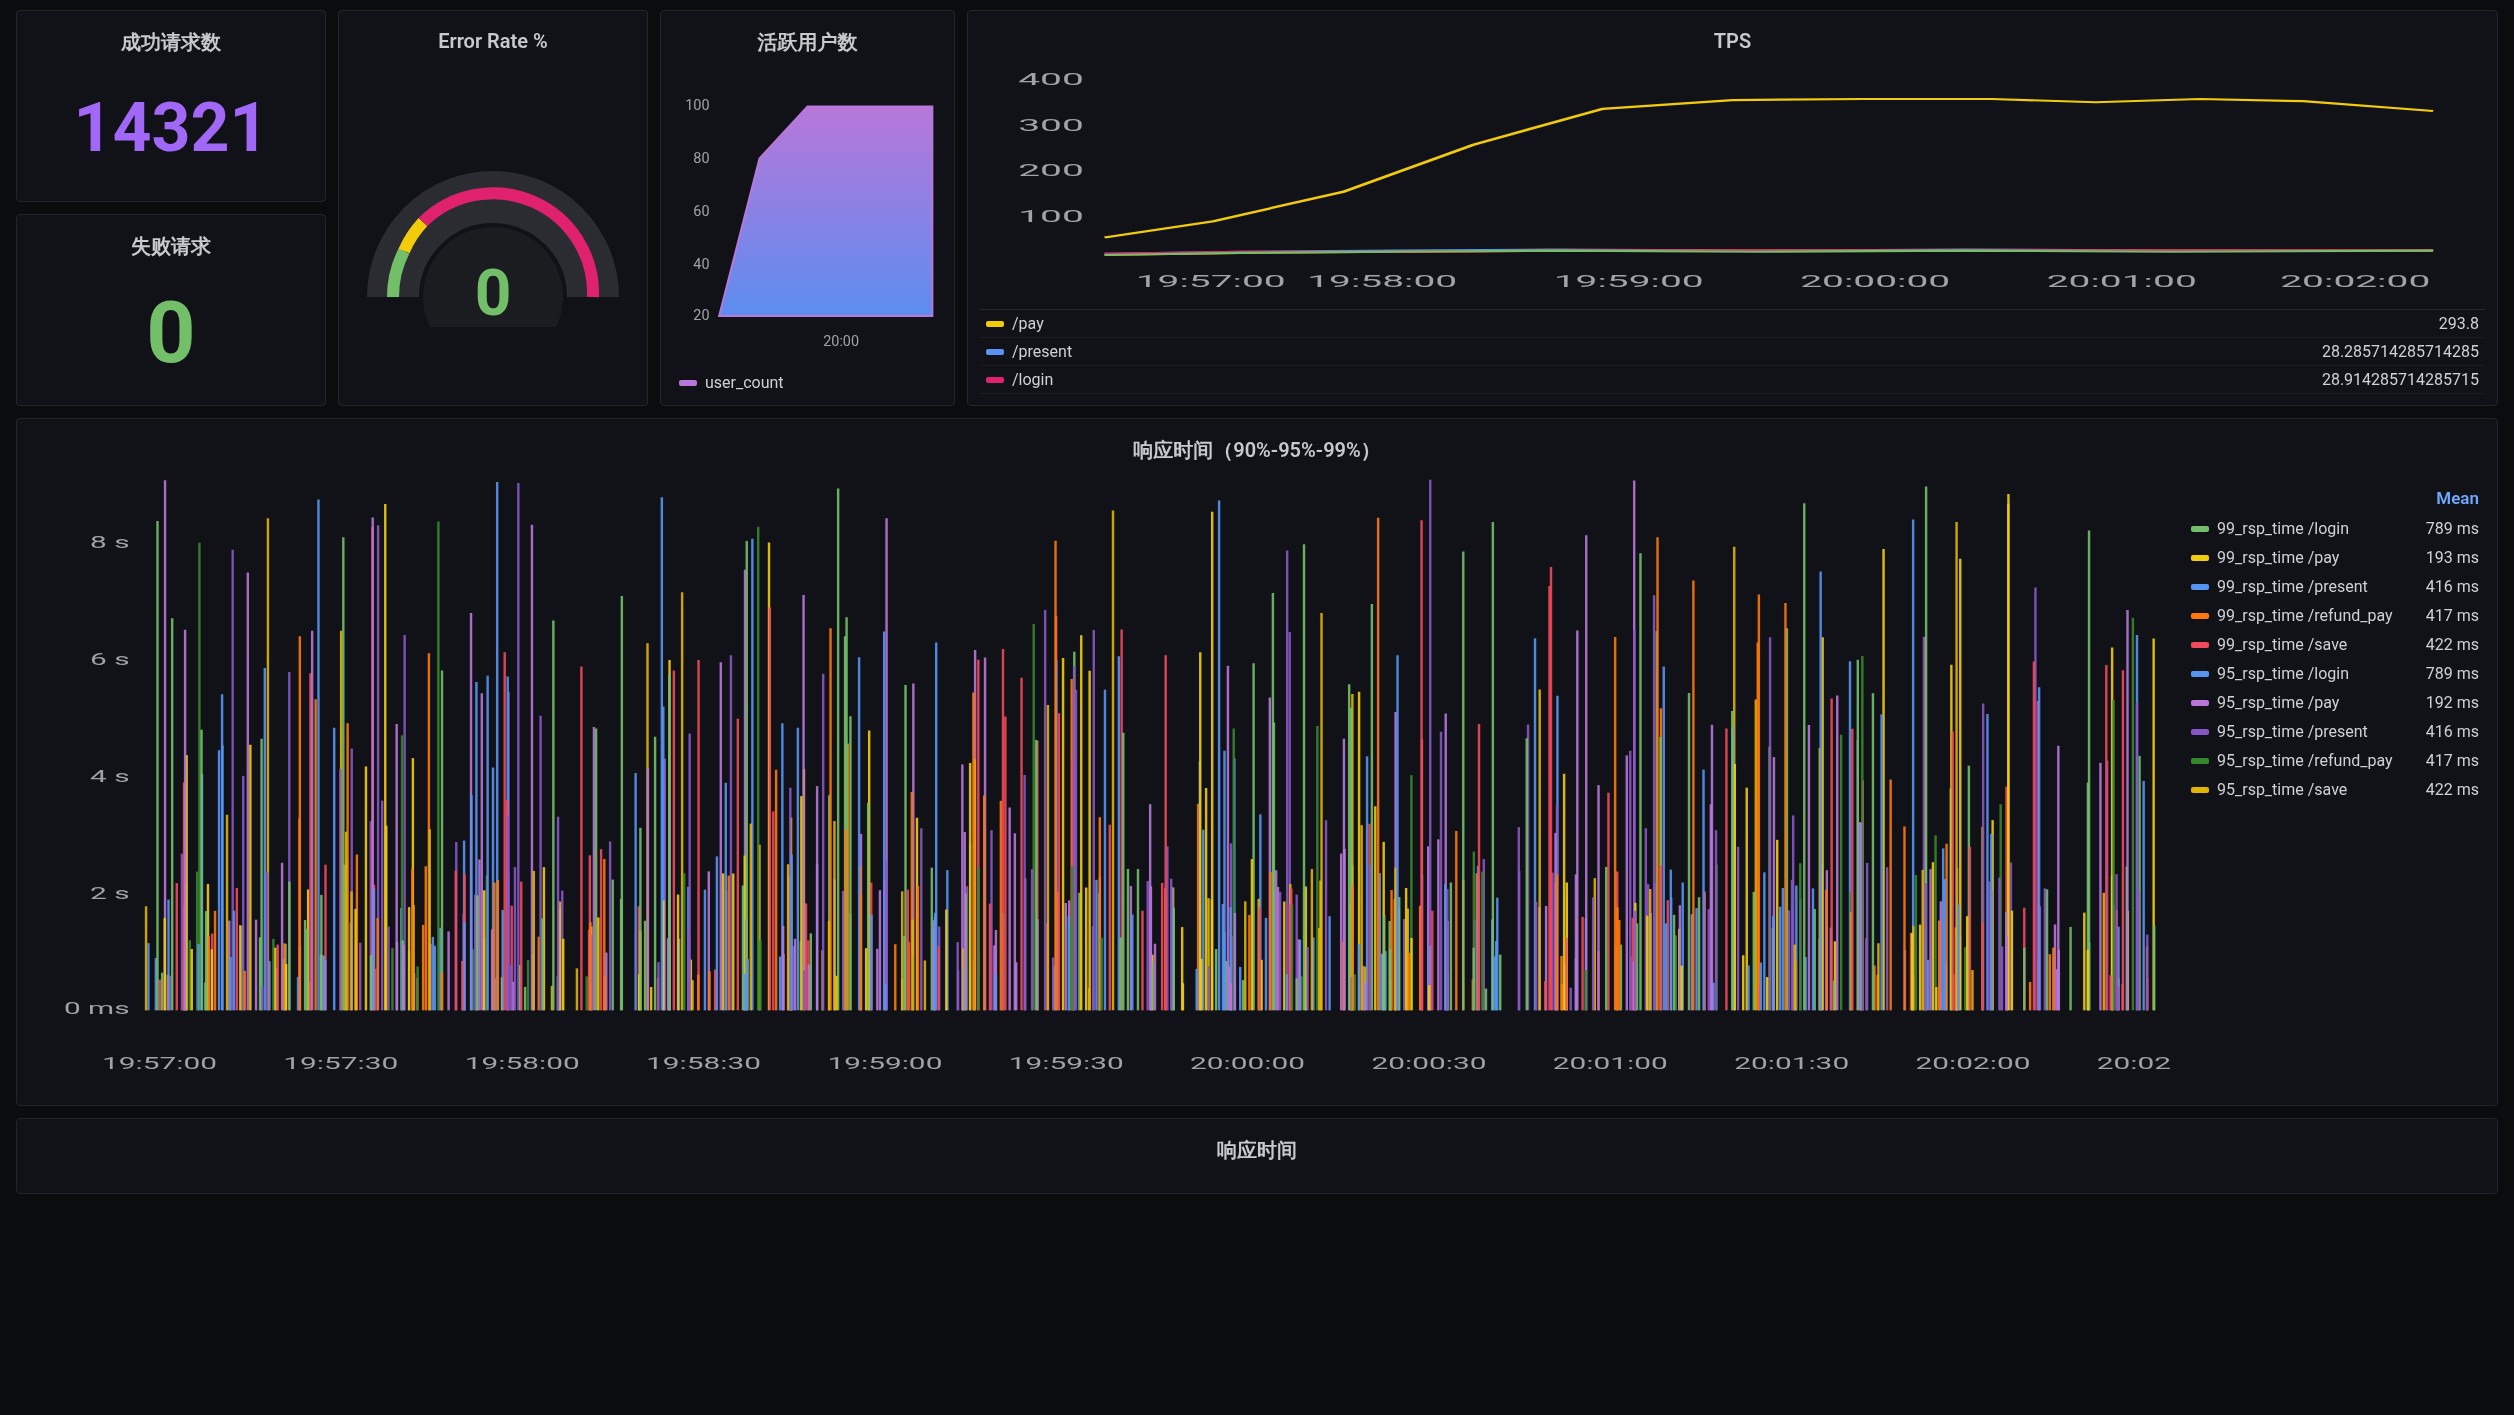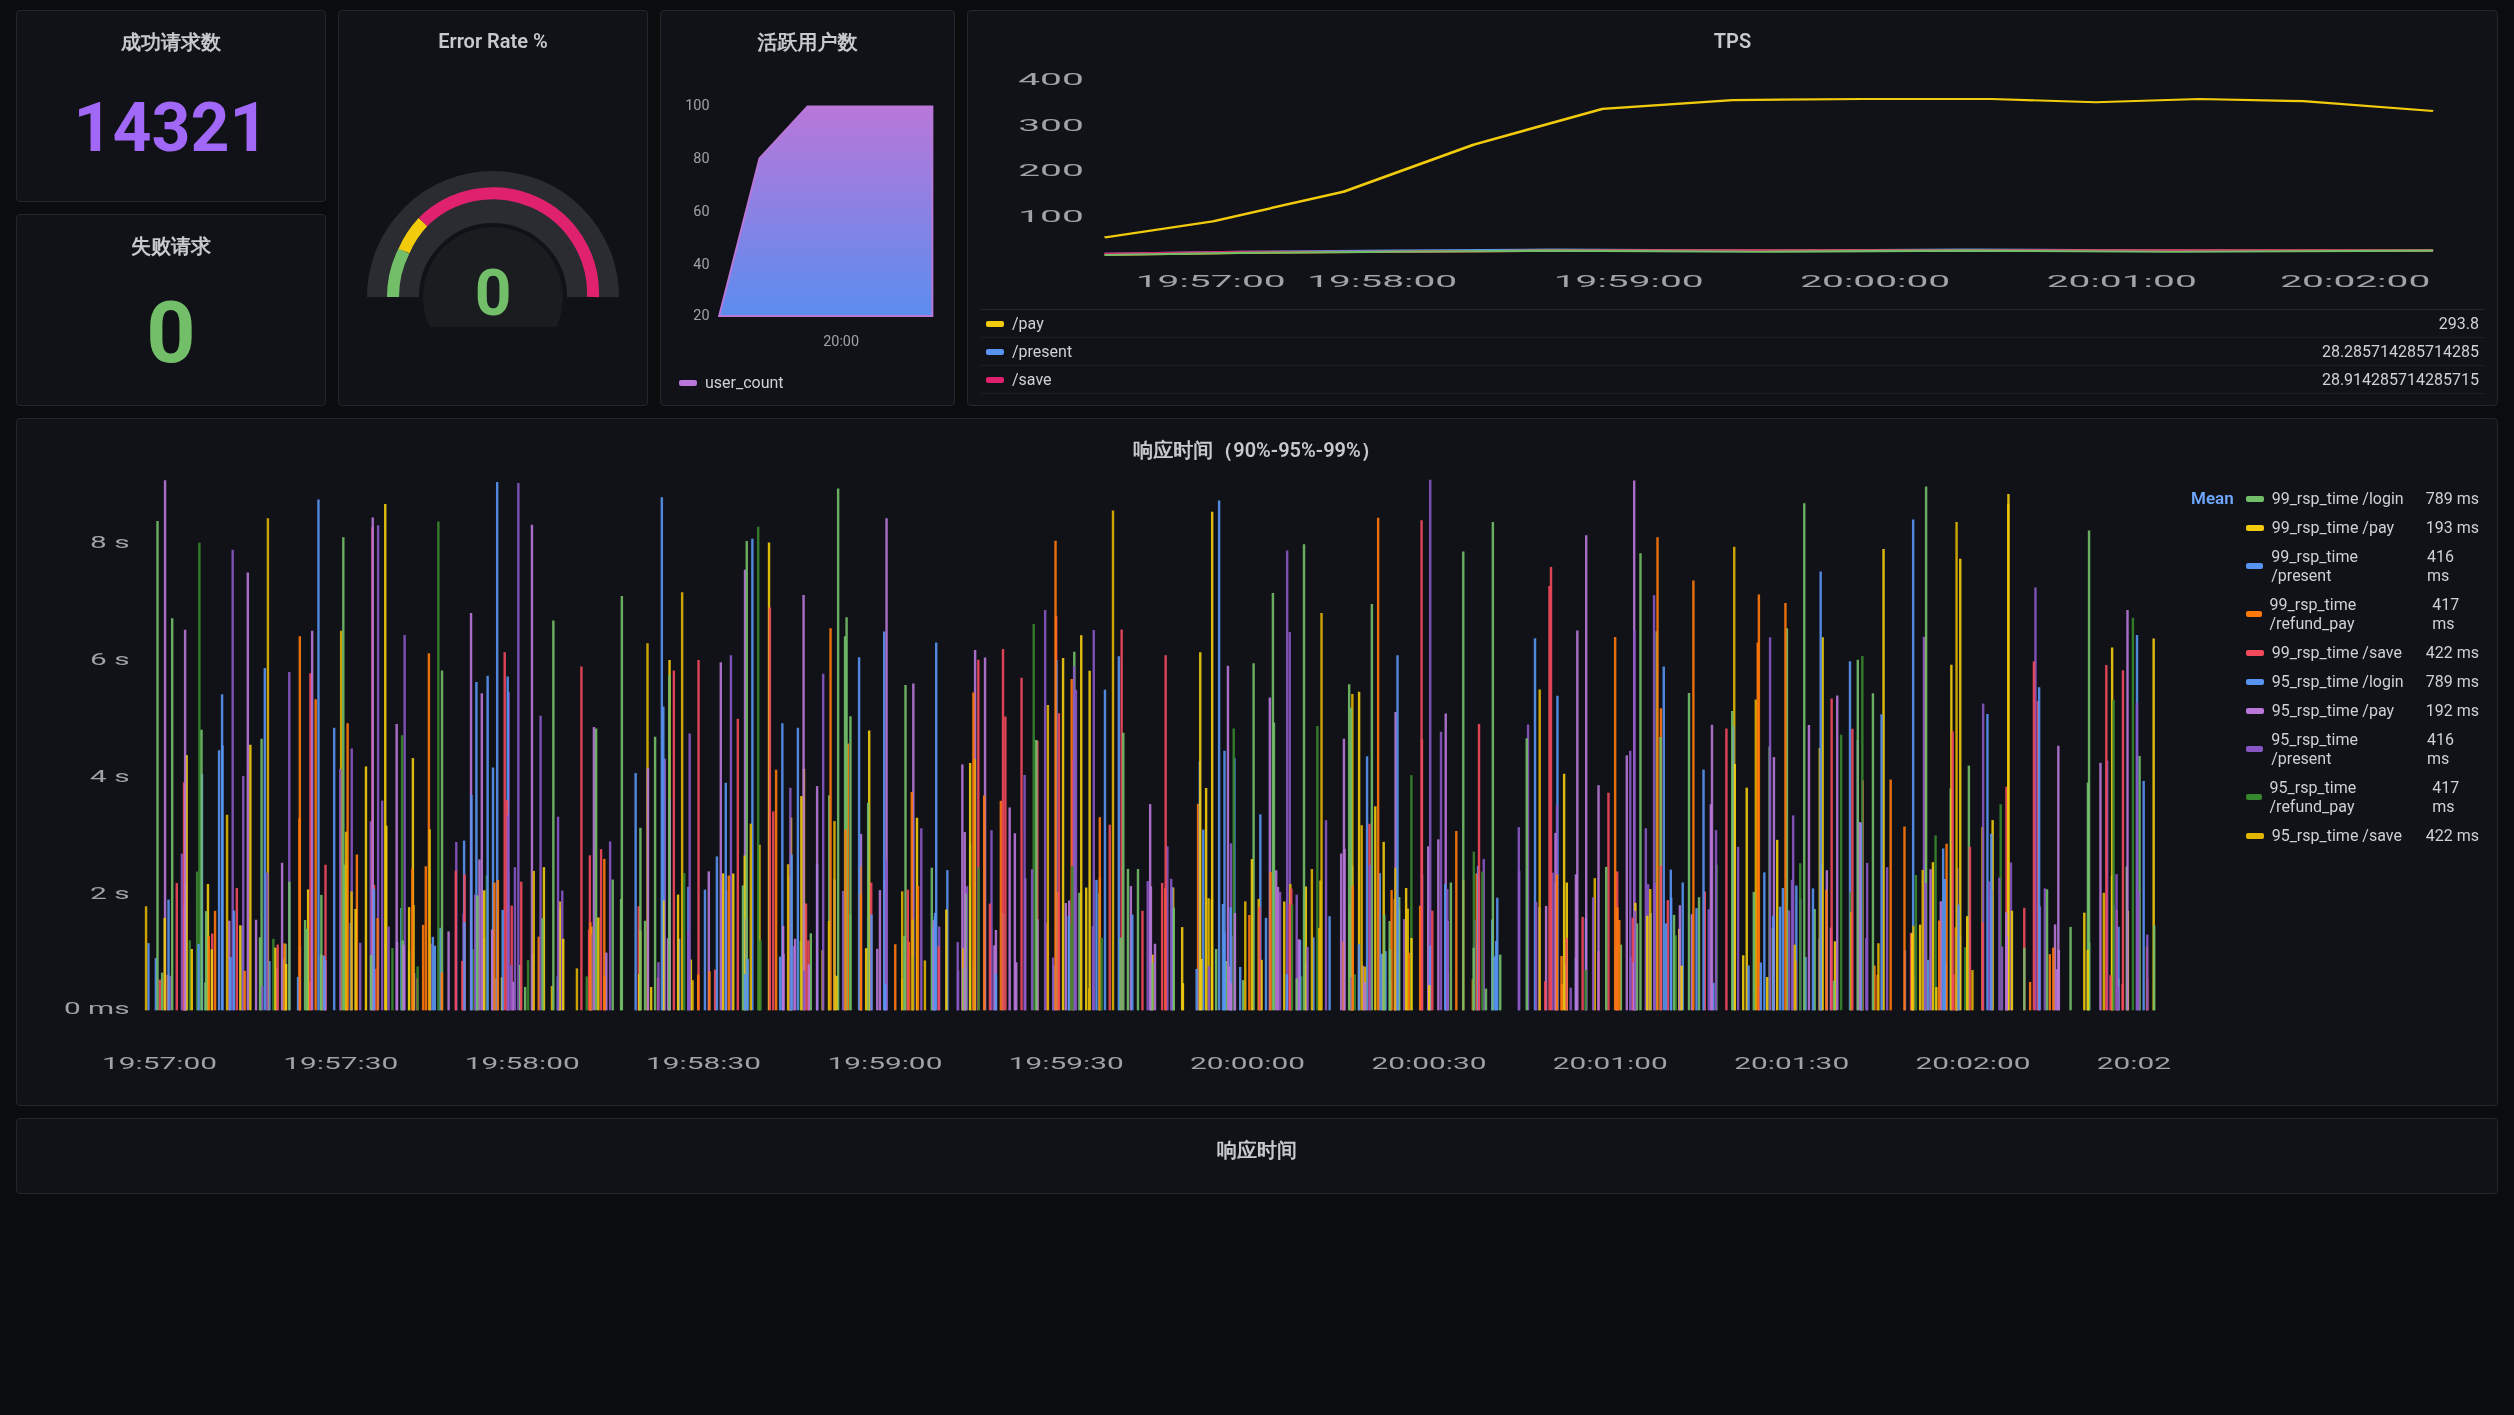--- a/index.html
+++ b/index.html
@@ -65,21 +65,21 @@
 
   
   .rt-panel {
     grid-column: 1 / span 4;
   }
   .rt-body { display:flex; height: calc(100% - 40px); gap: 12px; }
   .rt-chart-area { flex: 1; position: relative; }
   .rt-legend {
     width: 300px;
     display:flex;
-    flex-direction:row;
+    flex-direction:column;
     padding-top: 10px;
   }
   .rt-legend-header {
     color:#6fa8ff;
     text-align:right;
     font-weight:600;
     padding: 4px 6px 6px;
     font-size: 17px;
   }
   .rt-legend .legend-row { font-size: 16px; padding: 5px 6px; }
@@ -177,21 +177,21 @@
             <span>/pay</span>
             <span class="legend-val">293.8</span>
           </div>
           <div class="legend-row">
             <span class="legend-swatch" style="background:#5794f2"></span>
             <span>/present</span>
             <span class="legend-val">28.285714285714285</span>
           </div>
           <div class="legend-row">
             <span class="legend-swatch" style="background:#e0226e"></span>
-            <span>/save</span>
+            <span>/login</span>
             <span class="legend-val">28.914285714285715</span>
           </div>
         </div>
     </div>
   </div>
 
   <div class="panel rt-panel">
     <div class="panel-title">响应时间（90%-95%-99%）</div>
     <div class="rt-body">
       <div class="rt-chart-area">

